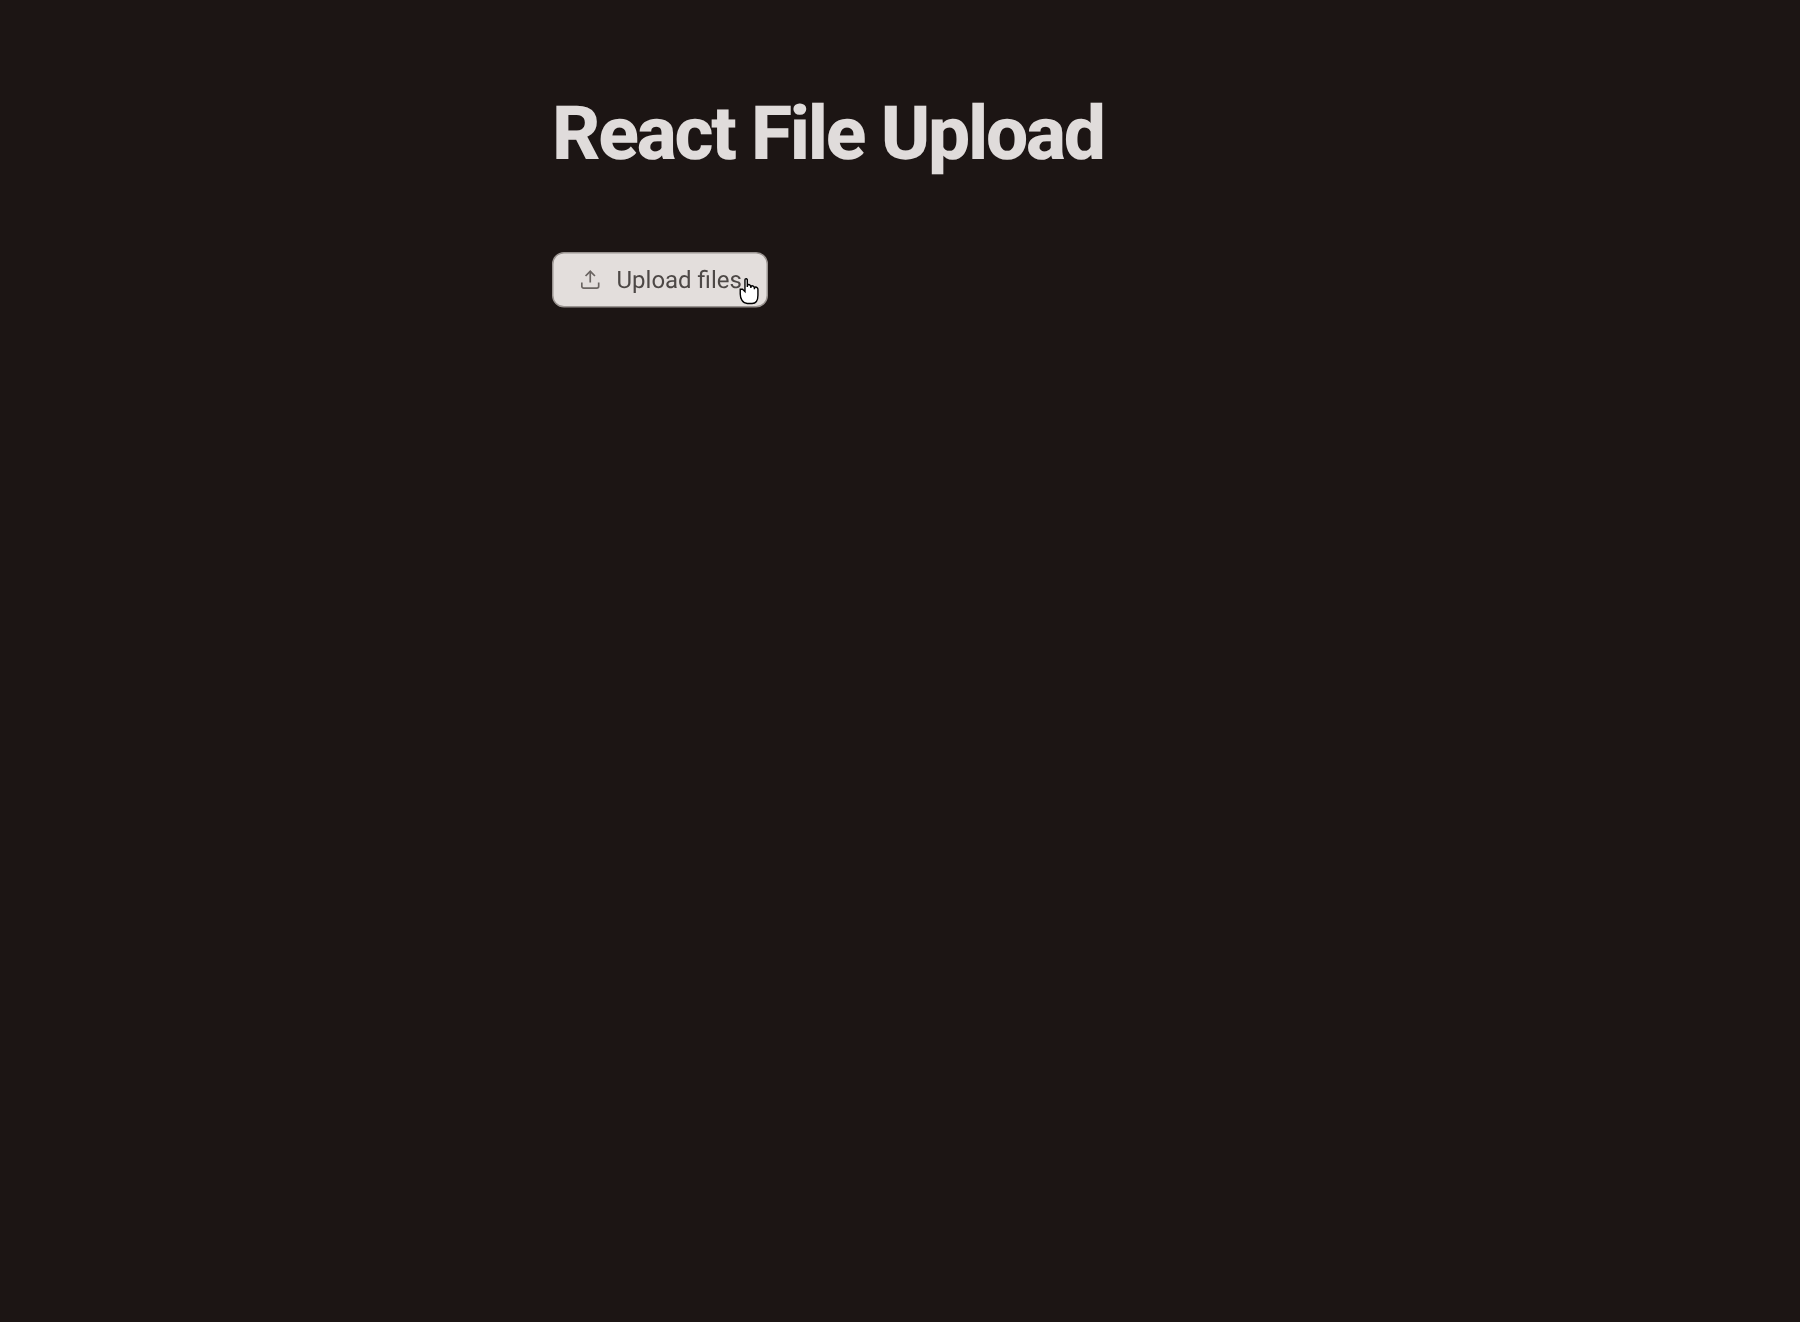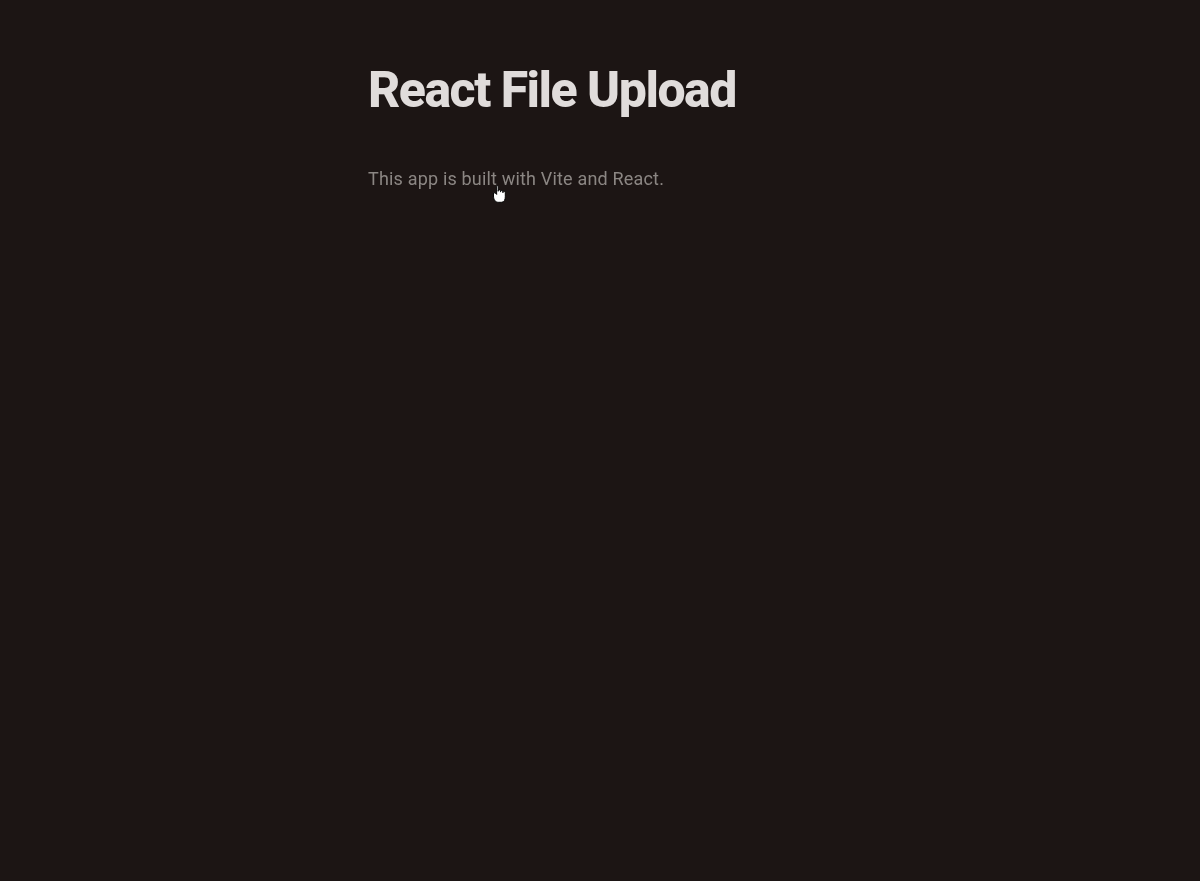--- a/index.html
+++ b/index.html
@@ -82,21 +82,30 @@
       width: 100%;
       height: 100%;
     }
   </style>
 </head>
 <body>
 
 <div class="container">
   <h1 class="page-title">React File Upload</h1>
   
+  <button class="upload-button">
+    <span class="upload-icon">
+      <svg viewBox="0 0 24 24">
+        <path d="M21 15v4a2 2 0 0 1-2 2H5a2 2 0 0 1-2-2v-4"></path>
+        <polyline points="17 8 12 3 7 8"></polyline>
+        <line x1="12" y1="3" x2="12" y2="15"></line>
+      </svg>
+    </span>
+    <span>Upload files</span>
+  </button>
   
-  <p class="description">This app is built with Vite and React.</p>
 </div>
 
 <div class="cursor">
   <svg viewBox="0 0 24 28">
     <path d="M 9 2 L 9 12 L 7 10 L 5 10 L 5 14 C 5 18 7 22 11 22 L 15 22 C 19 22 20 18 20 15 L 20 10 C 20 9 19 8 18 8 C 17 8 17 9 17 10 L 17 9 C 17 8 16 7 15 7 C 14 7 14 8 14 9 L 14 8 C 14 7 13 6 12 6 C 11 6 11 7 11 8 L 11 2 C 11 1 10 1 10 1 C 9 1 9 1 9 2 Z" fill="white" stroke="black" stroke-width="1.2"></path>
   </svg>
 </div>
 
 </body></html>

